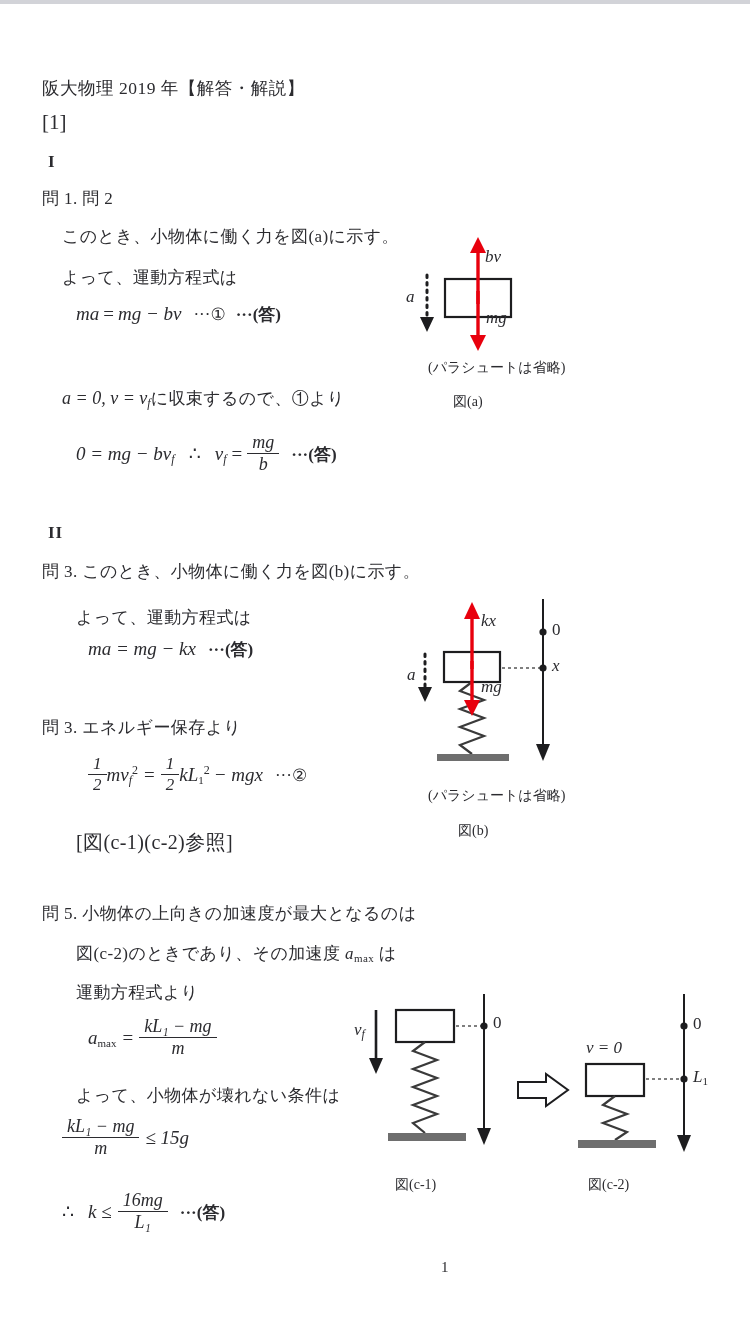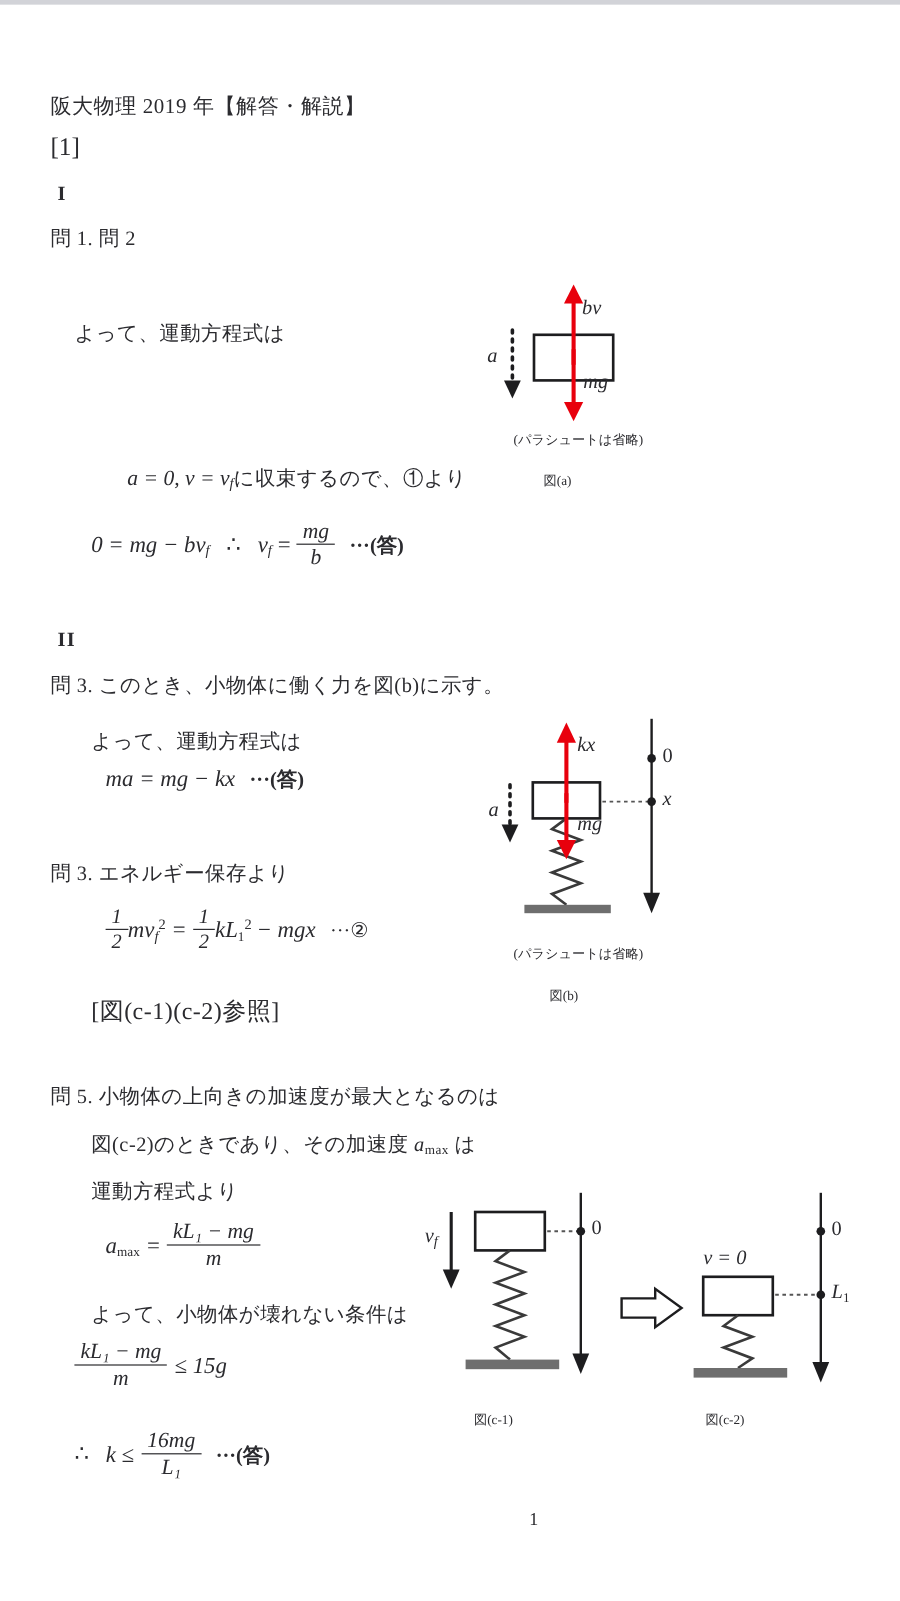--- a/index.html
+++ b/index.html
@@ -69,21 +69,21 @@
     font-size: 15px;
     font-family: "Liberation Serif", serif;
     color: #2b2b2f;
   }
   
   .fig { position: absolute; }
   .fig svg { display: block; overflow: visible; }
   .caption {
     position: absolute;
     white-space: nowrap;
-    font-size: 11px;
+    font-size: 14px;
     color: #2b2b2f;
     font-family: "Liberation Serif", "DejaVu Serif", serif;
   }
   .figlabel {
     position: absolute;
     white-space: nowrap;
     font-size: 17px;
     font-style: italic;
     color: #2b2b2f;
     font-family: "Liberation Serif", "DejaVu Serif", serif;
@@ -94,25 +94,29 @@
 
 <div class="top-bar"></div>
 
 <div class="page">
 
   <div class="txt title" style="left:42px; top:72px;">阪大物理 2019 年【解答・解説】</div>
   <div class="txt brk" style="left:42px; top:106px;">[1]</div>
   <div class="txt sect" style="left:48px; top:148px;">I</div>
 
   <div class="txt jp" style="left:42px; top:183px;">問 1. 問 2</div>
+  <div class="txt jp" style="left:62px; top:221px;">このとき、小物体に働く力を図(a)に示す。</div>
   <div class="txt jp" style="left:62px; top:262px;">よって、運動方程式は</div>
 
-
-
-  <div class="math" style="left:62px; top:383px; font-size:18px;margin-left:44px;">
+  <div class="math" style="left:76px; top:299px;">
+    <span>ma</span><span class="up" style="padding:0 4px;">=</span><span>mg − bv</span><span class="circnum" style="padding-left:12px;">···①</span><span class="ans" style="padding-left:10px;">···(答)</span>
+  </div>
+
+
+  <div class="math" style="left:62px; top:383px; font-size:18px;">
     <span>a = 0, v = v</span><span class="sub">f</span><span class="up jp" style="font-style:normal;">に収束するので、①より</span>
   </div>
 
   <div class="math" style="left:76px; top:430px;">
     <span>0 = mg − bv</span><span class="sub">f</span><span class="up" style="padding:0 14px;">∴</span><span>v</span><span class="sub">f</span><span class="up" style="padding:0 5px;">=</span><span class="frac">
         <span class="num">mg</span>
         <span class="den">b</span>
       </span><span class="ans" style="padding-left:12px;">···(答)</span>
   </div>
 

